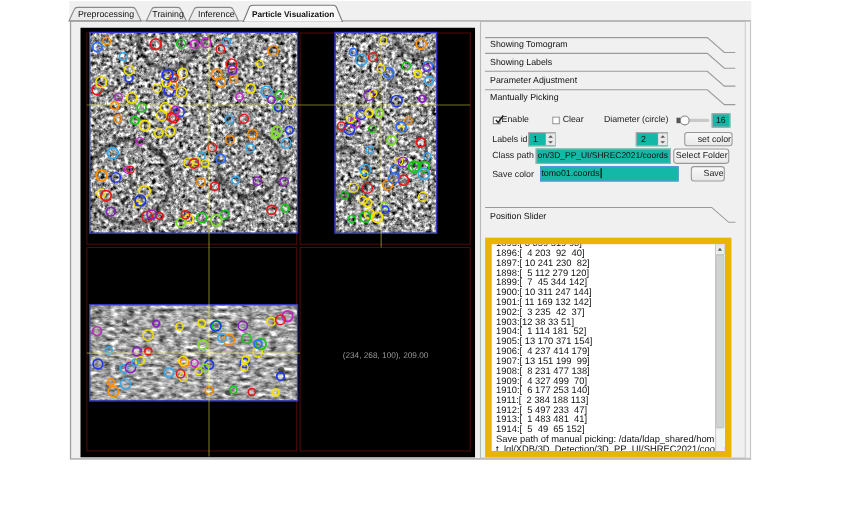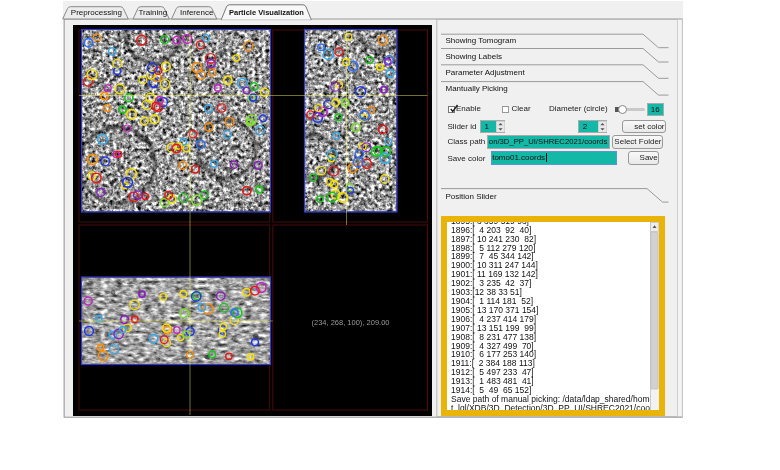--- a/index.html
+++ b/index.html
@@ -427,21 +427,21 @@
   </svg>
 <div class="t8" style="left:456px;top:105px">Enable</div>
 <div class="abs" style="left:501.5px;top:105.5px;width:7px;height:7px;background:#fff;border:1px solid #999"></div>
 <div class="t8" style="left:511.5px;top:105px">Clear</div>
 <div class="t8" style="left:549px;top:105px">Diameter (circle)</div>
 <div class="abs" style="left:614.5px;top:107px;width:4.5px;height:4.5px;background:#555"></div>
 <div class="abs" style="left:624px;top:107.5px;width:21px;height:3.5px;background:#c9c9c9;border-radius:2px"></div>
 <div class="abs" style="left:617.5px;top:104.5px;width:9px;height:9px;background:#fdfdfd;border:1px solid #888;border-radius:50%"></div>
 <div class="entry" style="left:647px;top:102.5px;width:16.5px;height:13px;line-height:11px;text-align:center">16</div>
 
-<div class="t8" style="left:447.5px;top:122.5px">Slider id</div>
+<div class="t8" style="left:447.5px;top:122.5px">Labels id</div>
 <div class="entry" style="left:479.5px;top:119.5px;width:25px;height:13.5px;line-height:12px;padding-left:4px">1</div>
 <svg class="abs" style="left:495.5px;top:120.5px" width="9" height="11.5" viewBox="0 0 9 11.5">
     <rect x="0" y="0" width="9" height="11.5" fill="#e8e8e8" stroke="#aaa" stroke-width="0.7"></rect>
     <path d="M2.4,4.2 L4.5,2 L6.6,4.2 Z" fill="#555"></path>
     <path d="M2.4,7.3 L4.5,9.5 L6.6,7.3 Z" fill="#555"></path>
   </svg>
 <div class="t8" style="left:518.3px;top:139px">Width (circle)</div>
 <div class="entry" style="left:577.8px;top:119.5px;width:29px;height:13.5px;line-height:12px;padding-left:4px">2</div>
 <svg class="abs" style="left:597.8px;top:120.5px" width="9" height="11.5" viewBox="0 0 9 11.5">
     <rect x="0" y="0" width="9" height="11.5" fill="#e8e8e8" stroke="#aaa" stroke-width="0.7"></rect>

